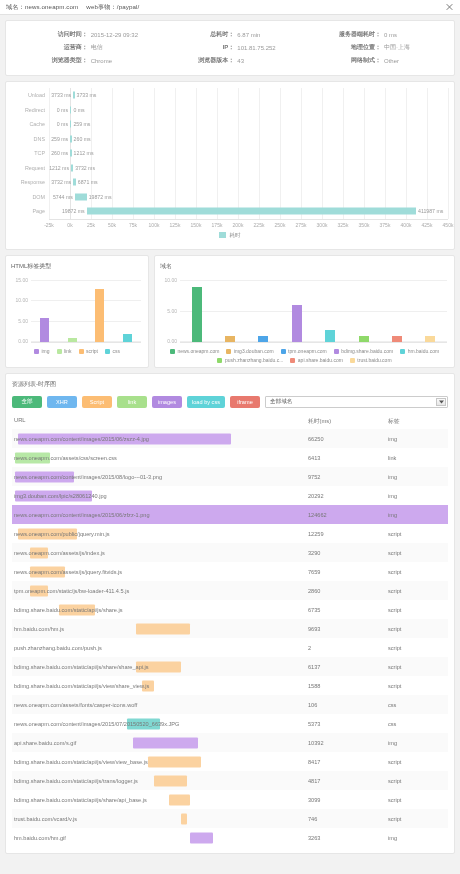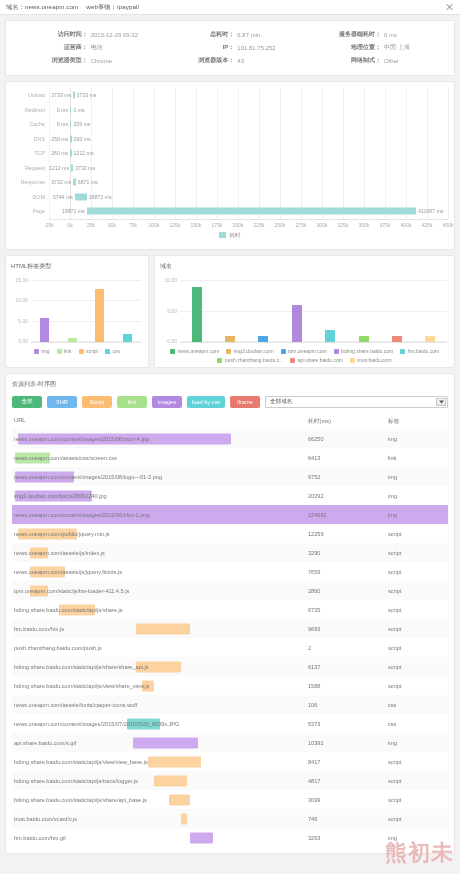--- a/index.html
+++ b/index.html
@@ -655,14 +655,13 @@
           <div class="c-url">
             <div class="url-bar" style="left: 60%; width: 8%; background: rgb(205, 169, 238);"></div>
             <div class="url-txt">hm.baidu.com/hm.gif</div>
           </div>
           <div class="c-time">3263</div>
           <div class="c-tag">img</div>
         </div>
       </div>
   </div>
 
-  <div class="watermark">熊初未</div>
 </div>
 
 </body></html>

